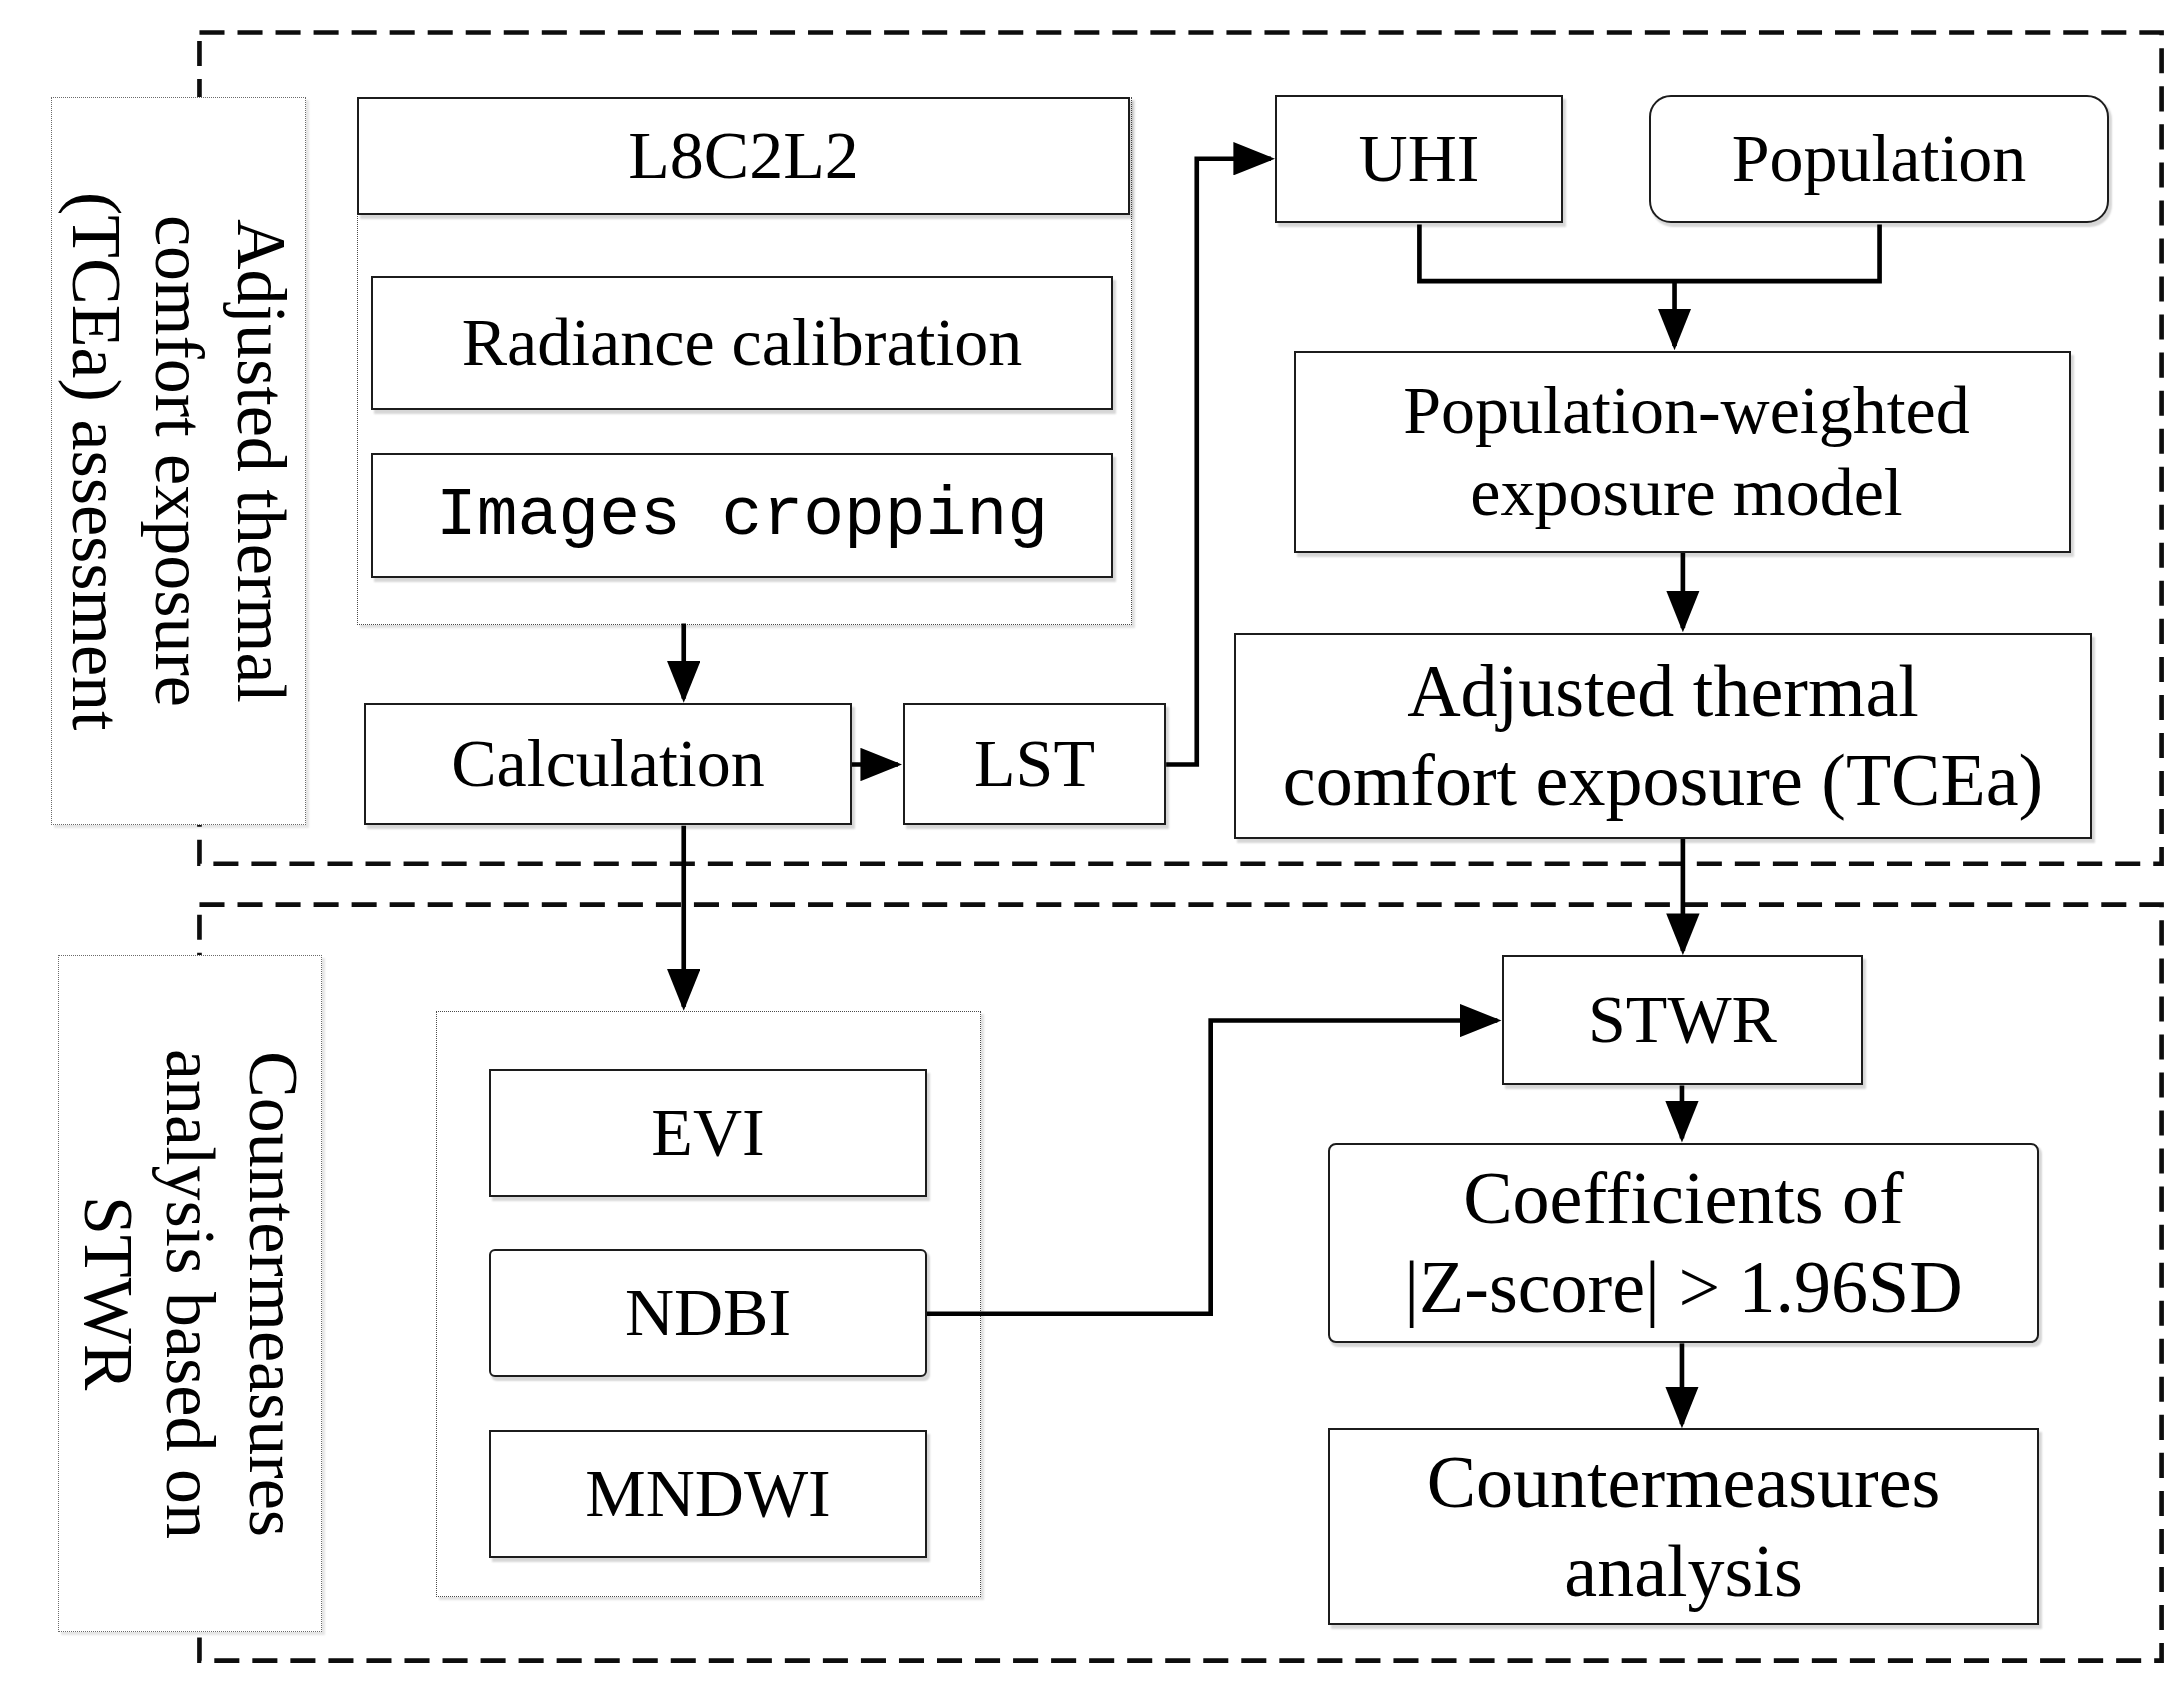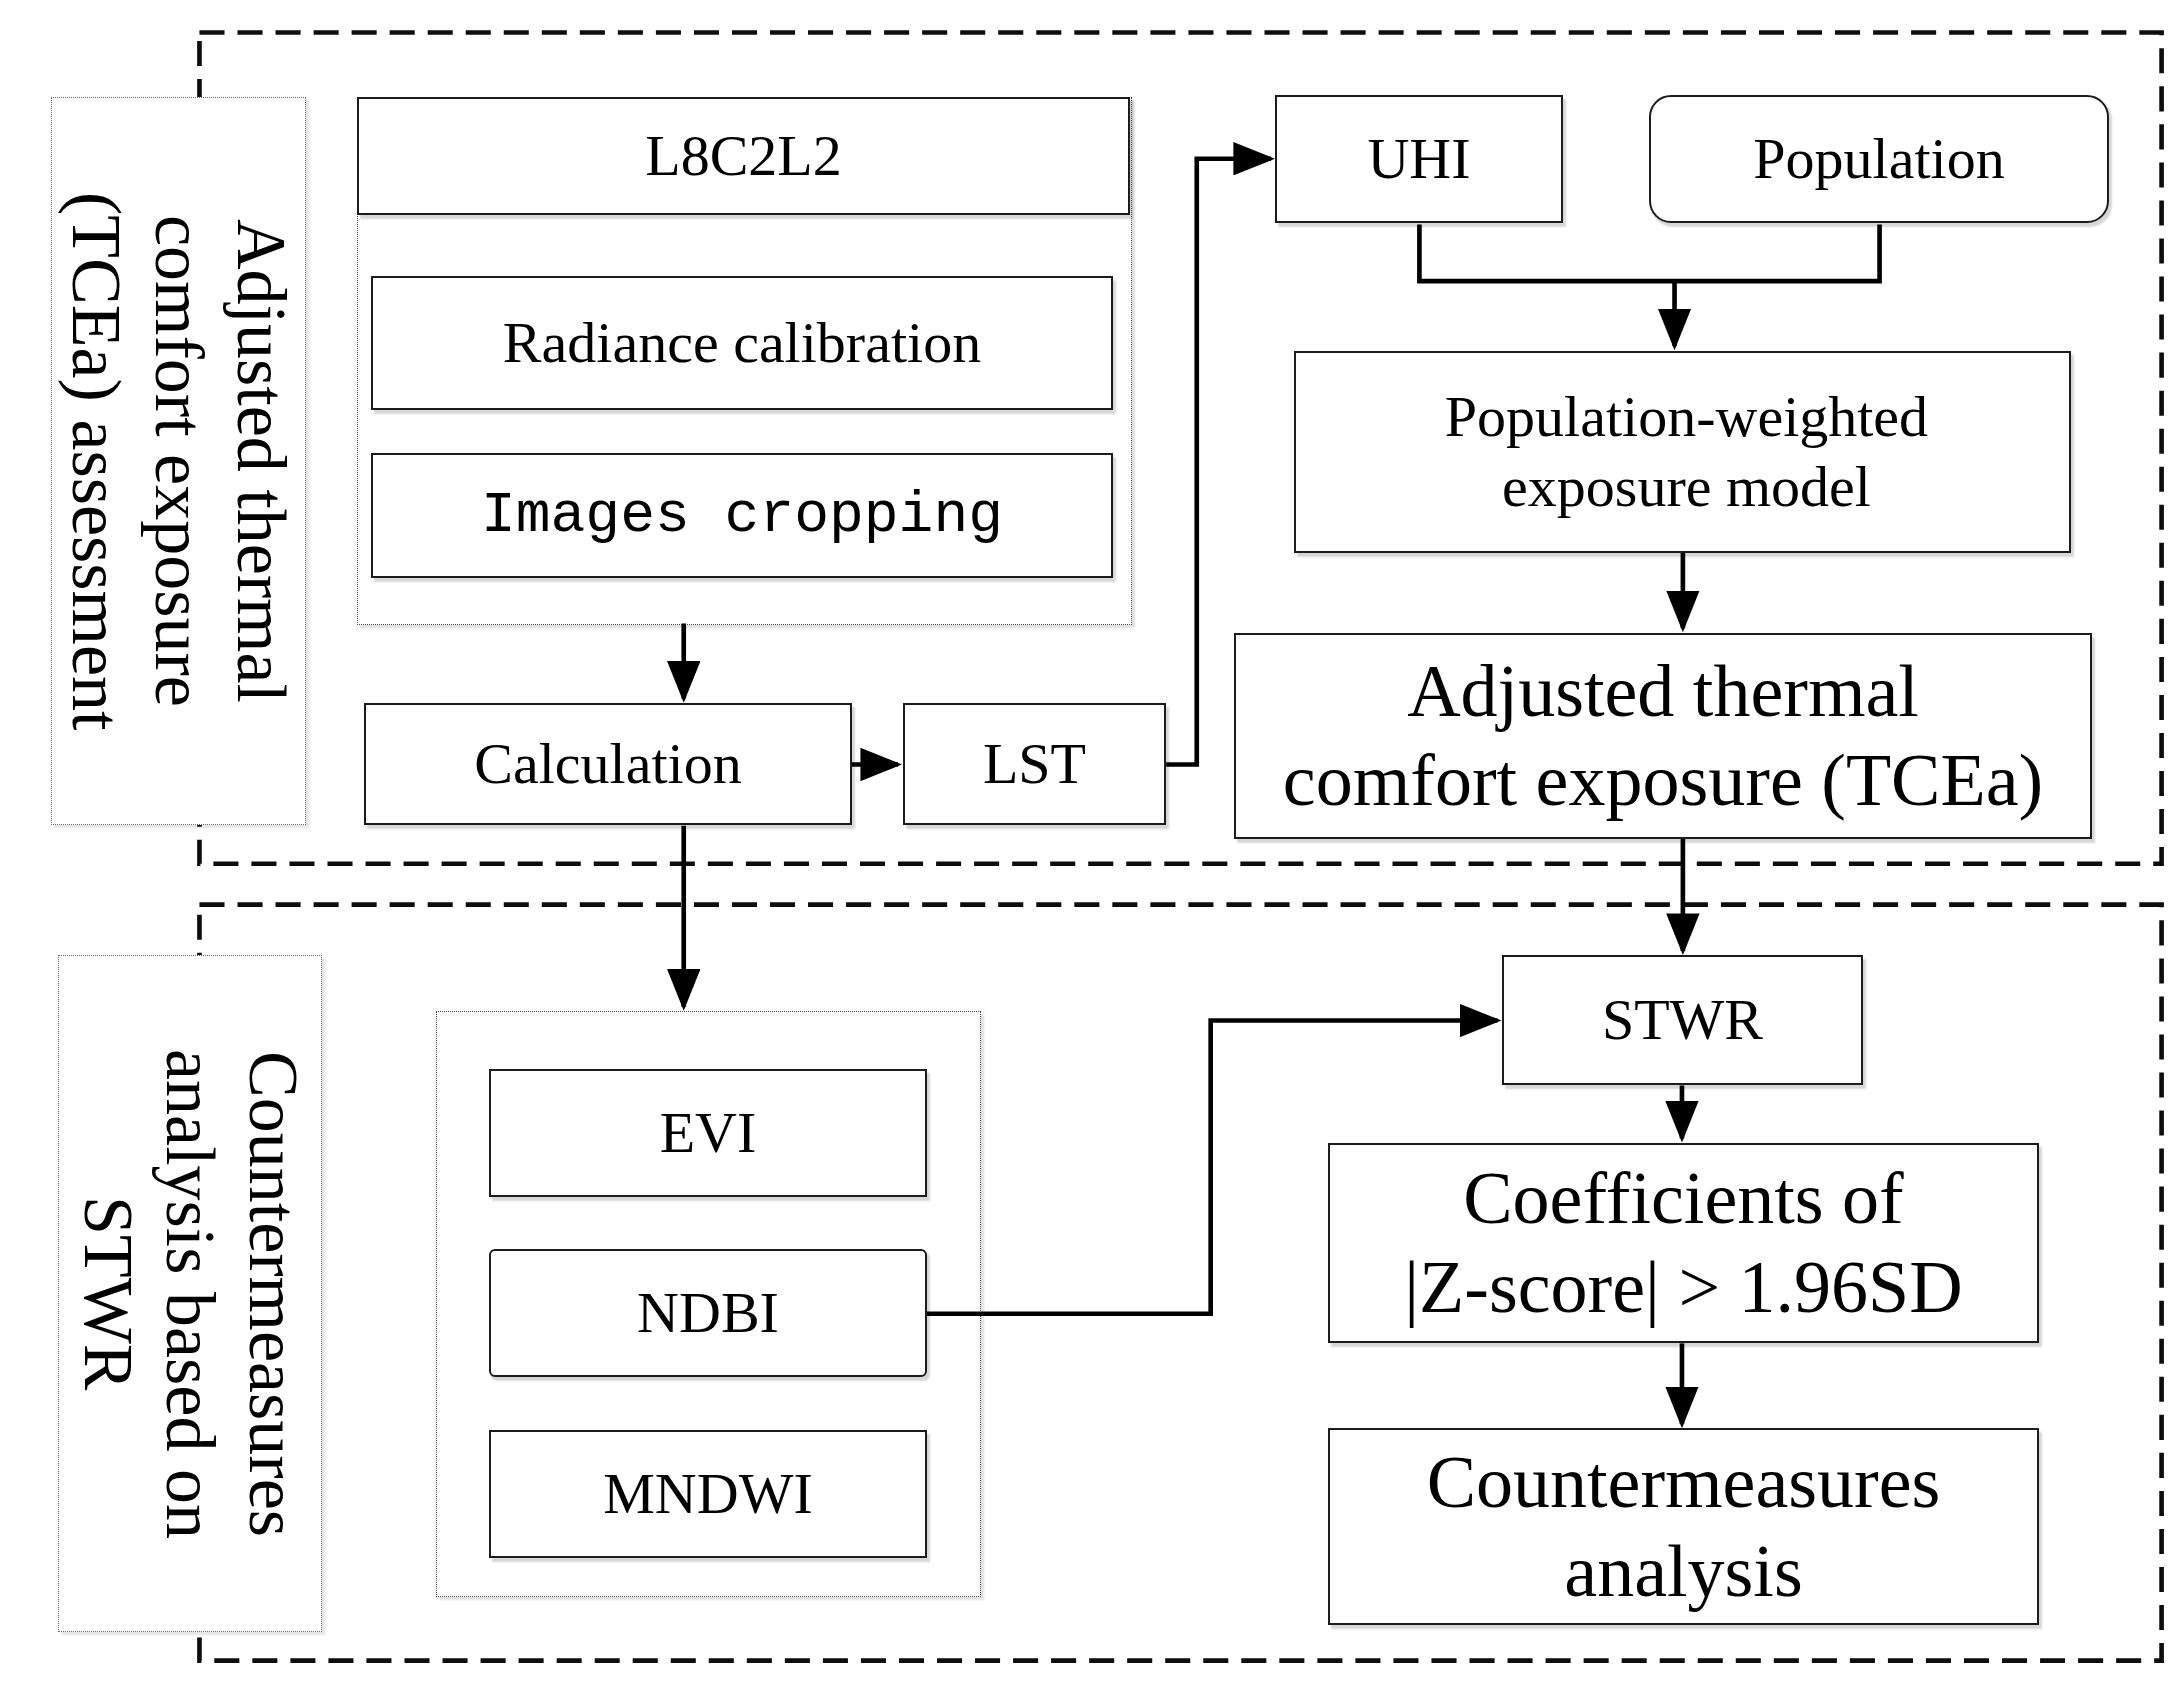--- a/index.html
+++ b/index.html
@@ -19,21 +19,21 @@
     z-index:1;
     box-shadow:2.8px 2.8px 1.9px rgba(0,0,0,0.12);
   }
   .node{
     position:absolute;
     box-sizing:border-box;
     background:#ffffff;
     border:2.8px solid #1c1c1c;
     display:flex;align-items:center;justify-content:center;
     text-align:center;
-    font-size:58px;
+    font-size:68px;
     line-height:1.2;
     white-space:pre-line;
     z-index:3;
     box-shadow:2.8px 3.7px 1.9px rgba(0,0,0,0.16);
   }
   .node.small-font{font-size:74px;}
   .sideLabel{
     position:absolute;
     box-sizing:border-box;
     background:#ffffff;
@@ -102,19 +102,19 @@
   <div class="node" style="left:1649px;top:95px;width:460px;height:128px;border-radius:22px;">Population</div>
   <div class="node" style="left:1294px;top:351px;width:777px;height:202px;padding-left:8px;">Population-weighted
 exposure model</div>
   <div class="node small-font" style="left:1234px;top:633px;width:858px;height:206px;">Adjusted thermal
 comfort exposure (TCEa)</div>
 
   <div class="node" style="left:489px;top:1069px;width:438px;height:128px;">EVI</div>
   <div class="node" style="left:489px;top:1249px;width:438px;height:128px;border-radius:6px;">NDBI</div>
   <div class="node" style="left:489px;top:1430px;width:438px;height:128px;">MNDWI</div>
   <div class="node" style="left:1502px;top:955px;width:361px;height:130px;">STWR</div>
-  <div class="node small-font" style="left:1328px;top:1143px;width:711px;height:200px;">Coefficients of
+  <div class="node small-font" style="left:1328px;top:1143px;width:711px;height:200px;border-radius:8px;">Coefficients of
 |Z-score| &gt; 1.96SD</div>
   <div class="node small-font" style="left:1328px;top:1428px;width:711px;height:197px;">Countermeasures
 analysis</div>
 
 </div>
 
 
 </body></html>

